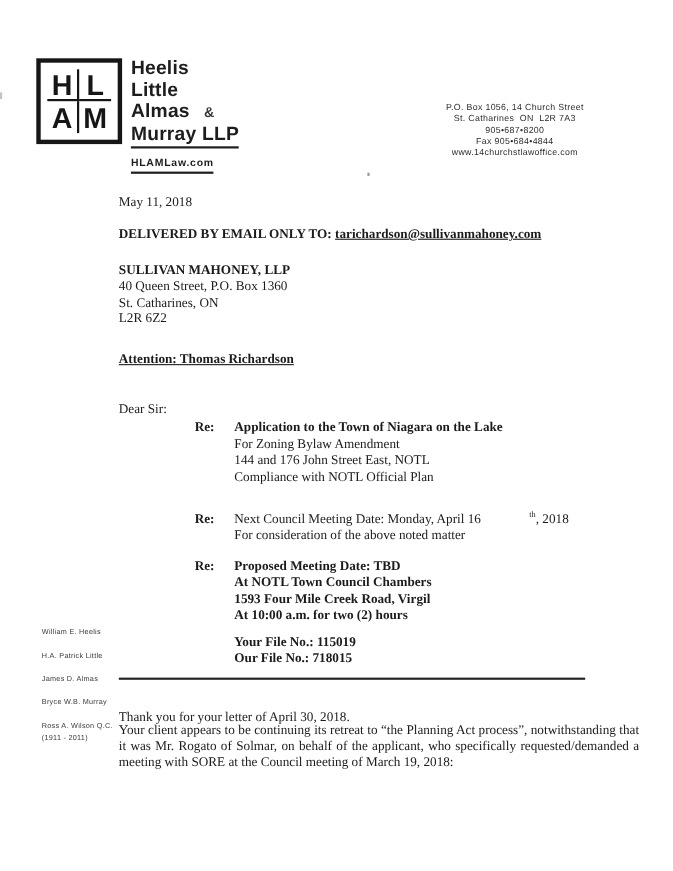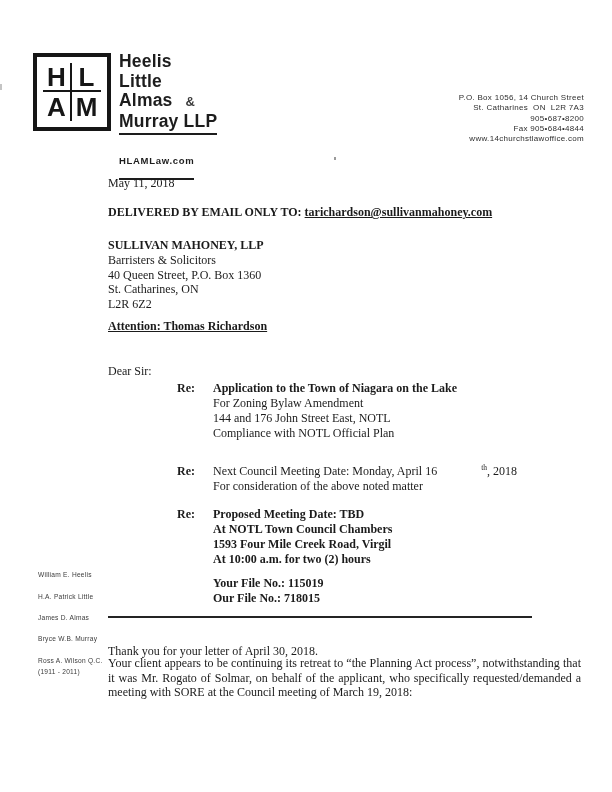--- a/index.html
+++ b/index.html
@@ -28,26 +28,26 @@
 
   .firm {
     position:absolute; left:119px; top:52px;
     font-family:"Liberation Sans","DejaVu Sans",sans-serif;
     font-weight:bold; color:#1d1d1d;
   }
   .firm-line { font-size:17.5px; line-height:19.5px; letter-spacing:0.2px; }
   .firm-amp { font-size:13px; color:#3a3a3a; margin-left:13px; }
   .firm-line.underlined { display:inline-block; border-bottom:2.5px solid #1d1d1d; padding-bottom:2px;text-align:right; }
   .website {
-    display:inline-block; font-size:9.5px; letter-spacing:0.7px; margin-top:20px;
-    border-bottom:2px solid #1d1d1d; padding-bottom:12px; color:#1d1d1d;
+    display:inline-block; font-size:9.5px; letter-spacing:0.7px; margin-top:8px;
+    border-bottom:2px solid #1d1d1d; padding-bottom:2px; color:#1d1d1d;
   }
 
   .contact {
-    position:absolute; top:93px; right:28px; width:232px; text-align:right;
+    position:absolute; top:93px; right:28px; width:232px; text-align:center;
     font-family:"Liberation Sans","DejaVu Sans",sans-serif;
     font-size:8px; line-height:10.3px; letter-spacing:0.3px; color:#2e2e2e;
   }
 
   
   .abs { position:absolute; }
   .t12 { font-size:12px; }
   .bold { font-weight:bold; }
   .uline { text-decoration:underline; }
   .date        { left:108px; top:176px;text-align:center; }
@@ -113,21 +113,20 @@
 
   <div class="speck" style="left:334px; top:157px; width:2px; height:3px;"></div>
   <div class="speck" style="left:0px; top:84px; width:1.5px; height:6px; background:#c4c4c4;"></div>
 
   <div class="abs t12 date">May 11, 2018</div>
 
   <div class="abs t12 delivered"><span>DELIVERED BY EMAIL ONLY TO: </span><span class="uline">tarichardson@sullivanmahoney.com</span></div>
 
   <div class="abs t12 recipient">
     <div class="bold">SULLIVAN MAHONEY, LLP</div>
-    <div>Barristers &amp; Solicitors</div>
     <div>40 Queen Street, P.O. Box 1360</div>
     <div>St. Catharines, ON</div>
     <div>L2R 6Z2</div>
   </div>
 
   <div class="abs t12 attention">Attention: Thomas Richardson</div>
 
   <div class="abs t12 salutation">Dear Sir:</div>
 
   <div class="abs t12 re-block re1">

